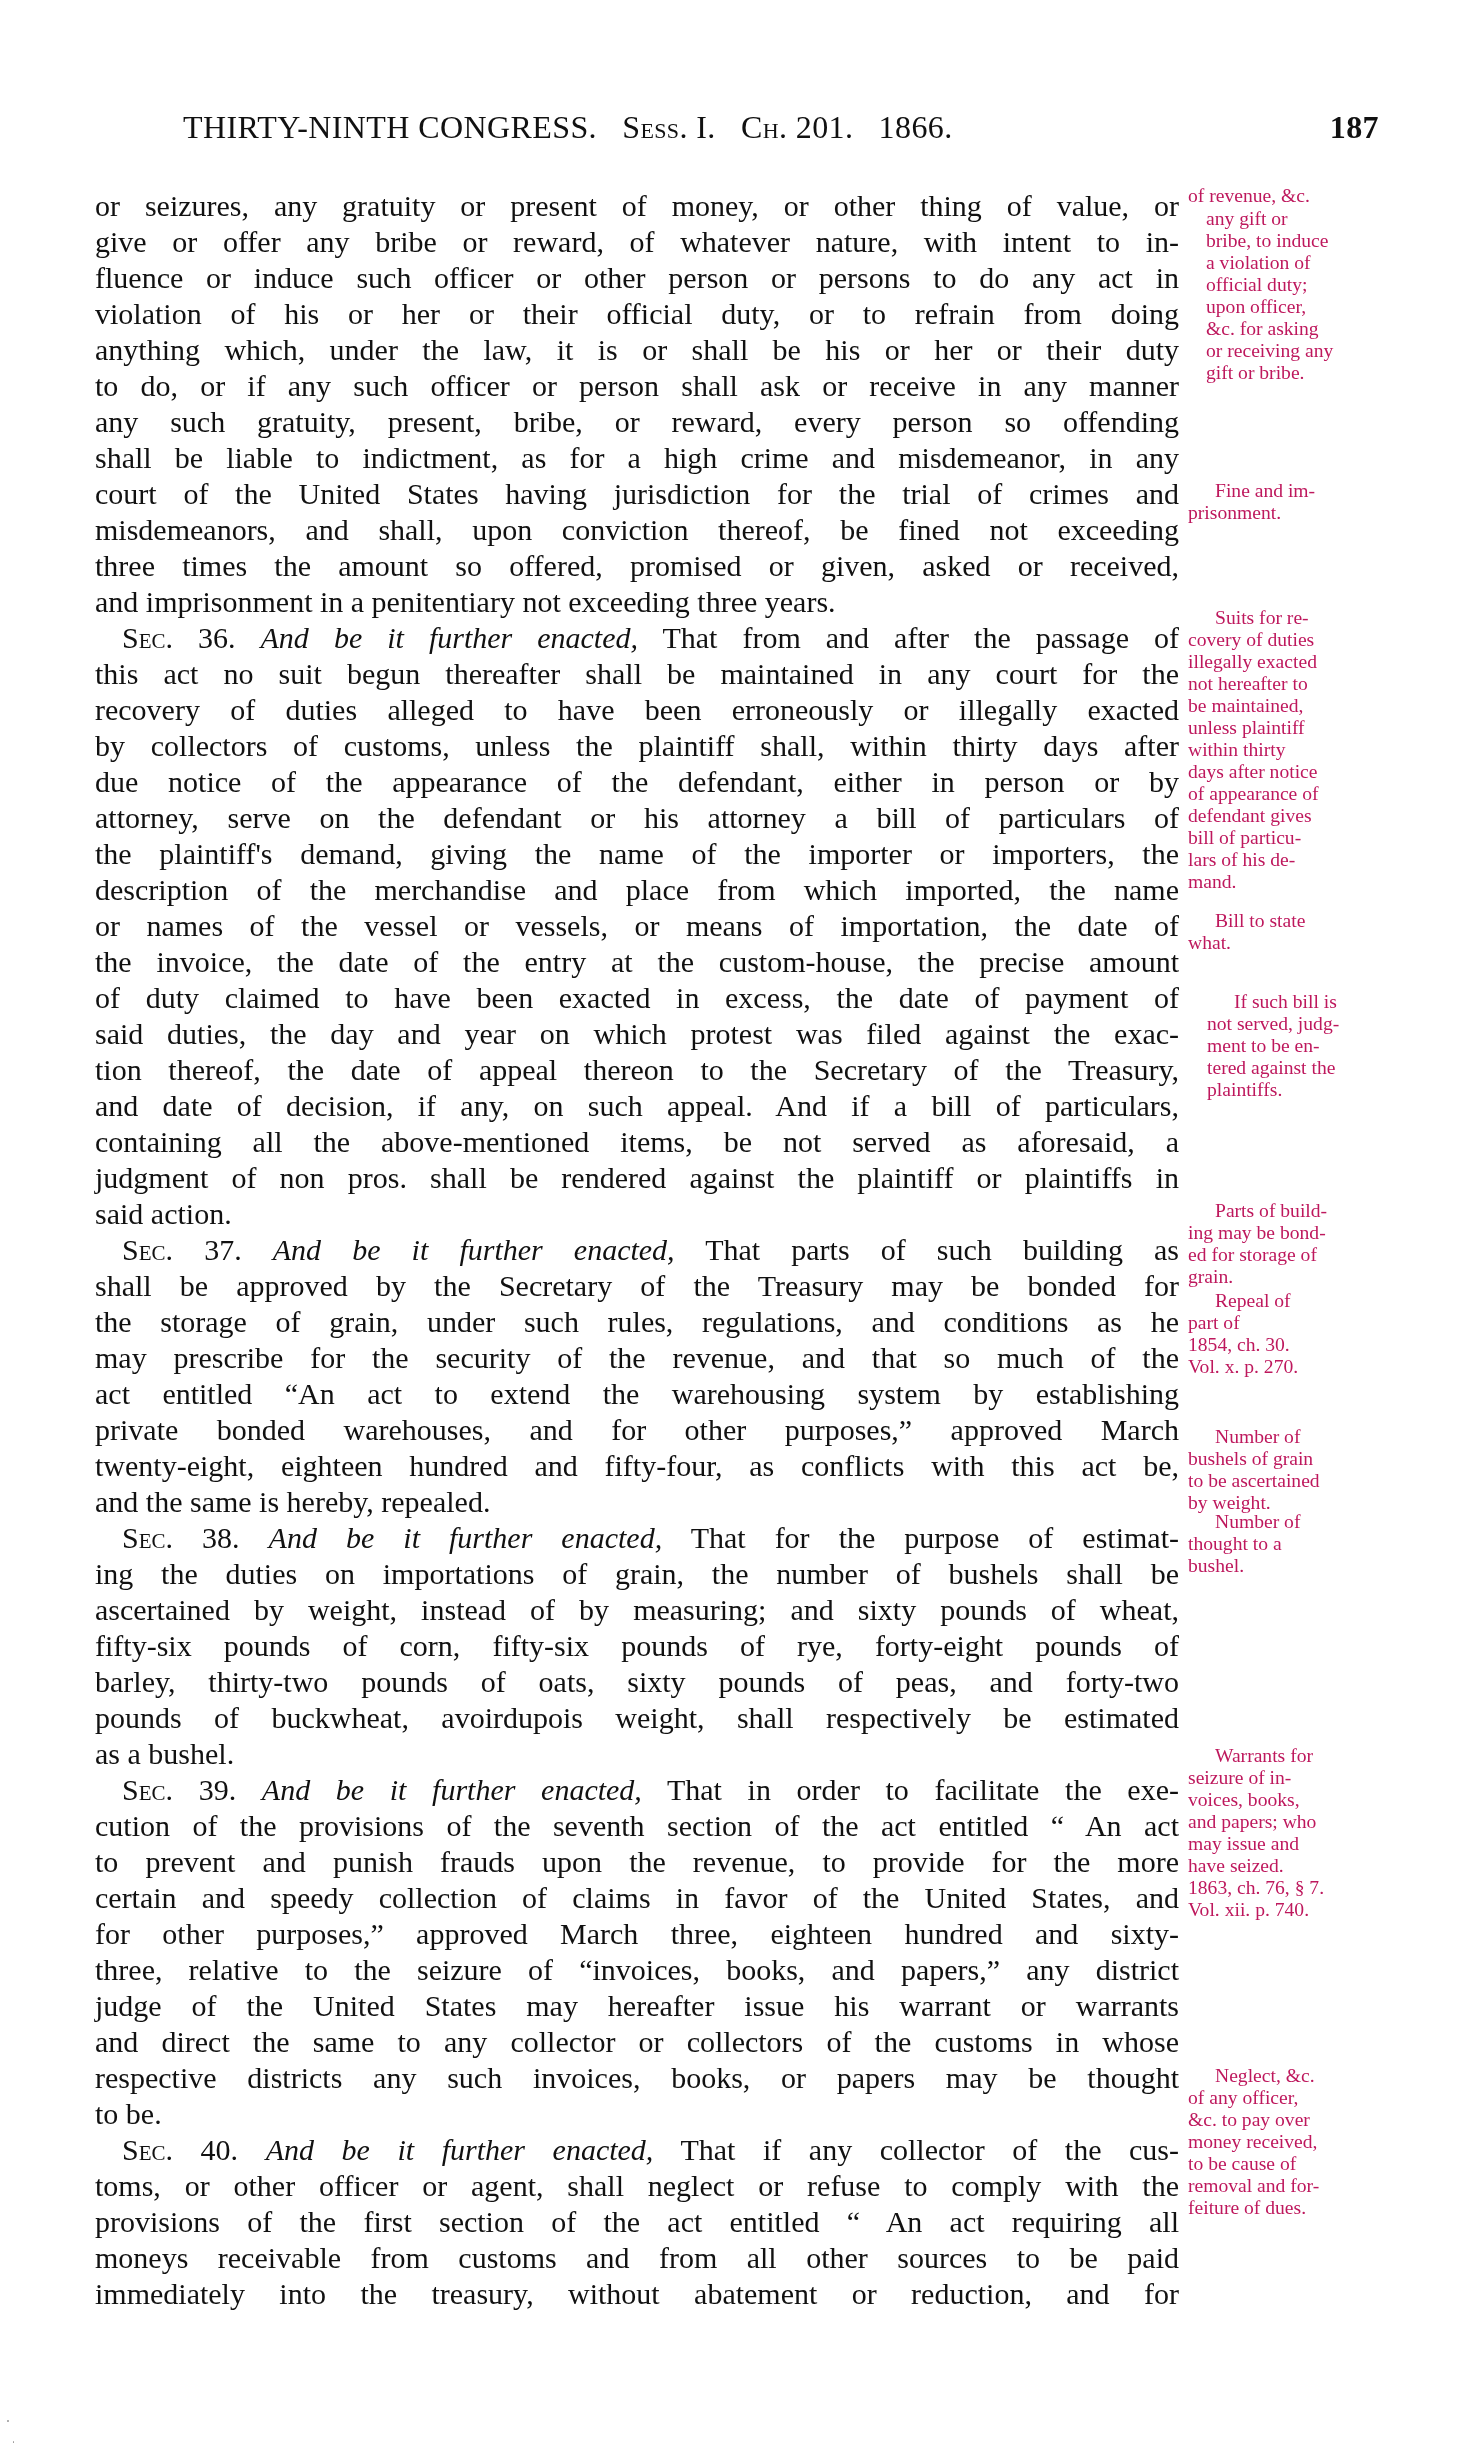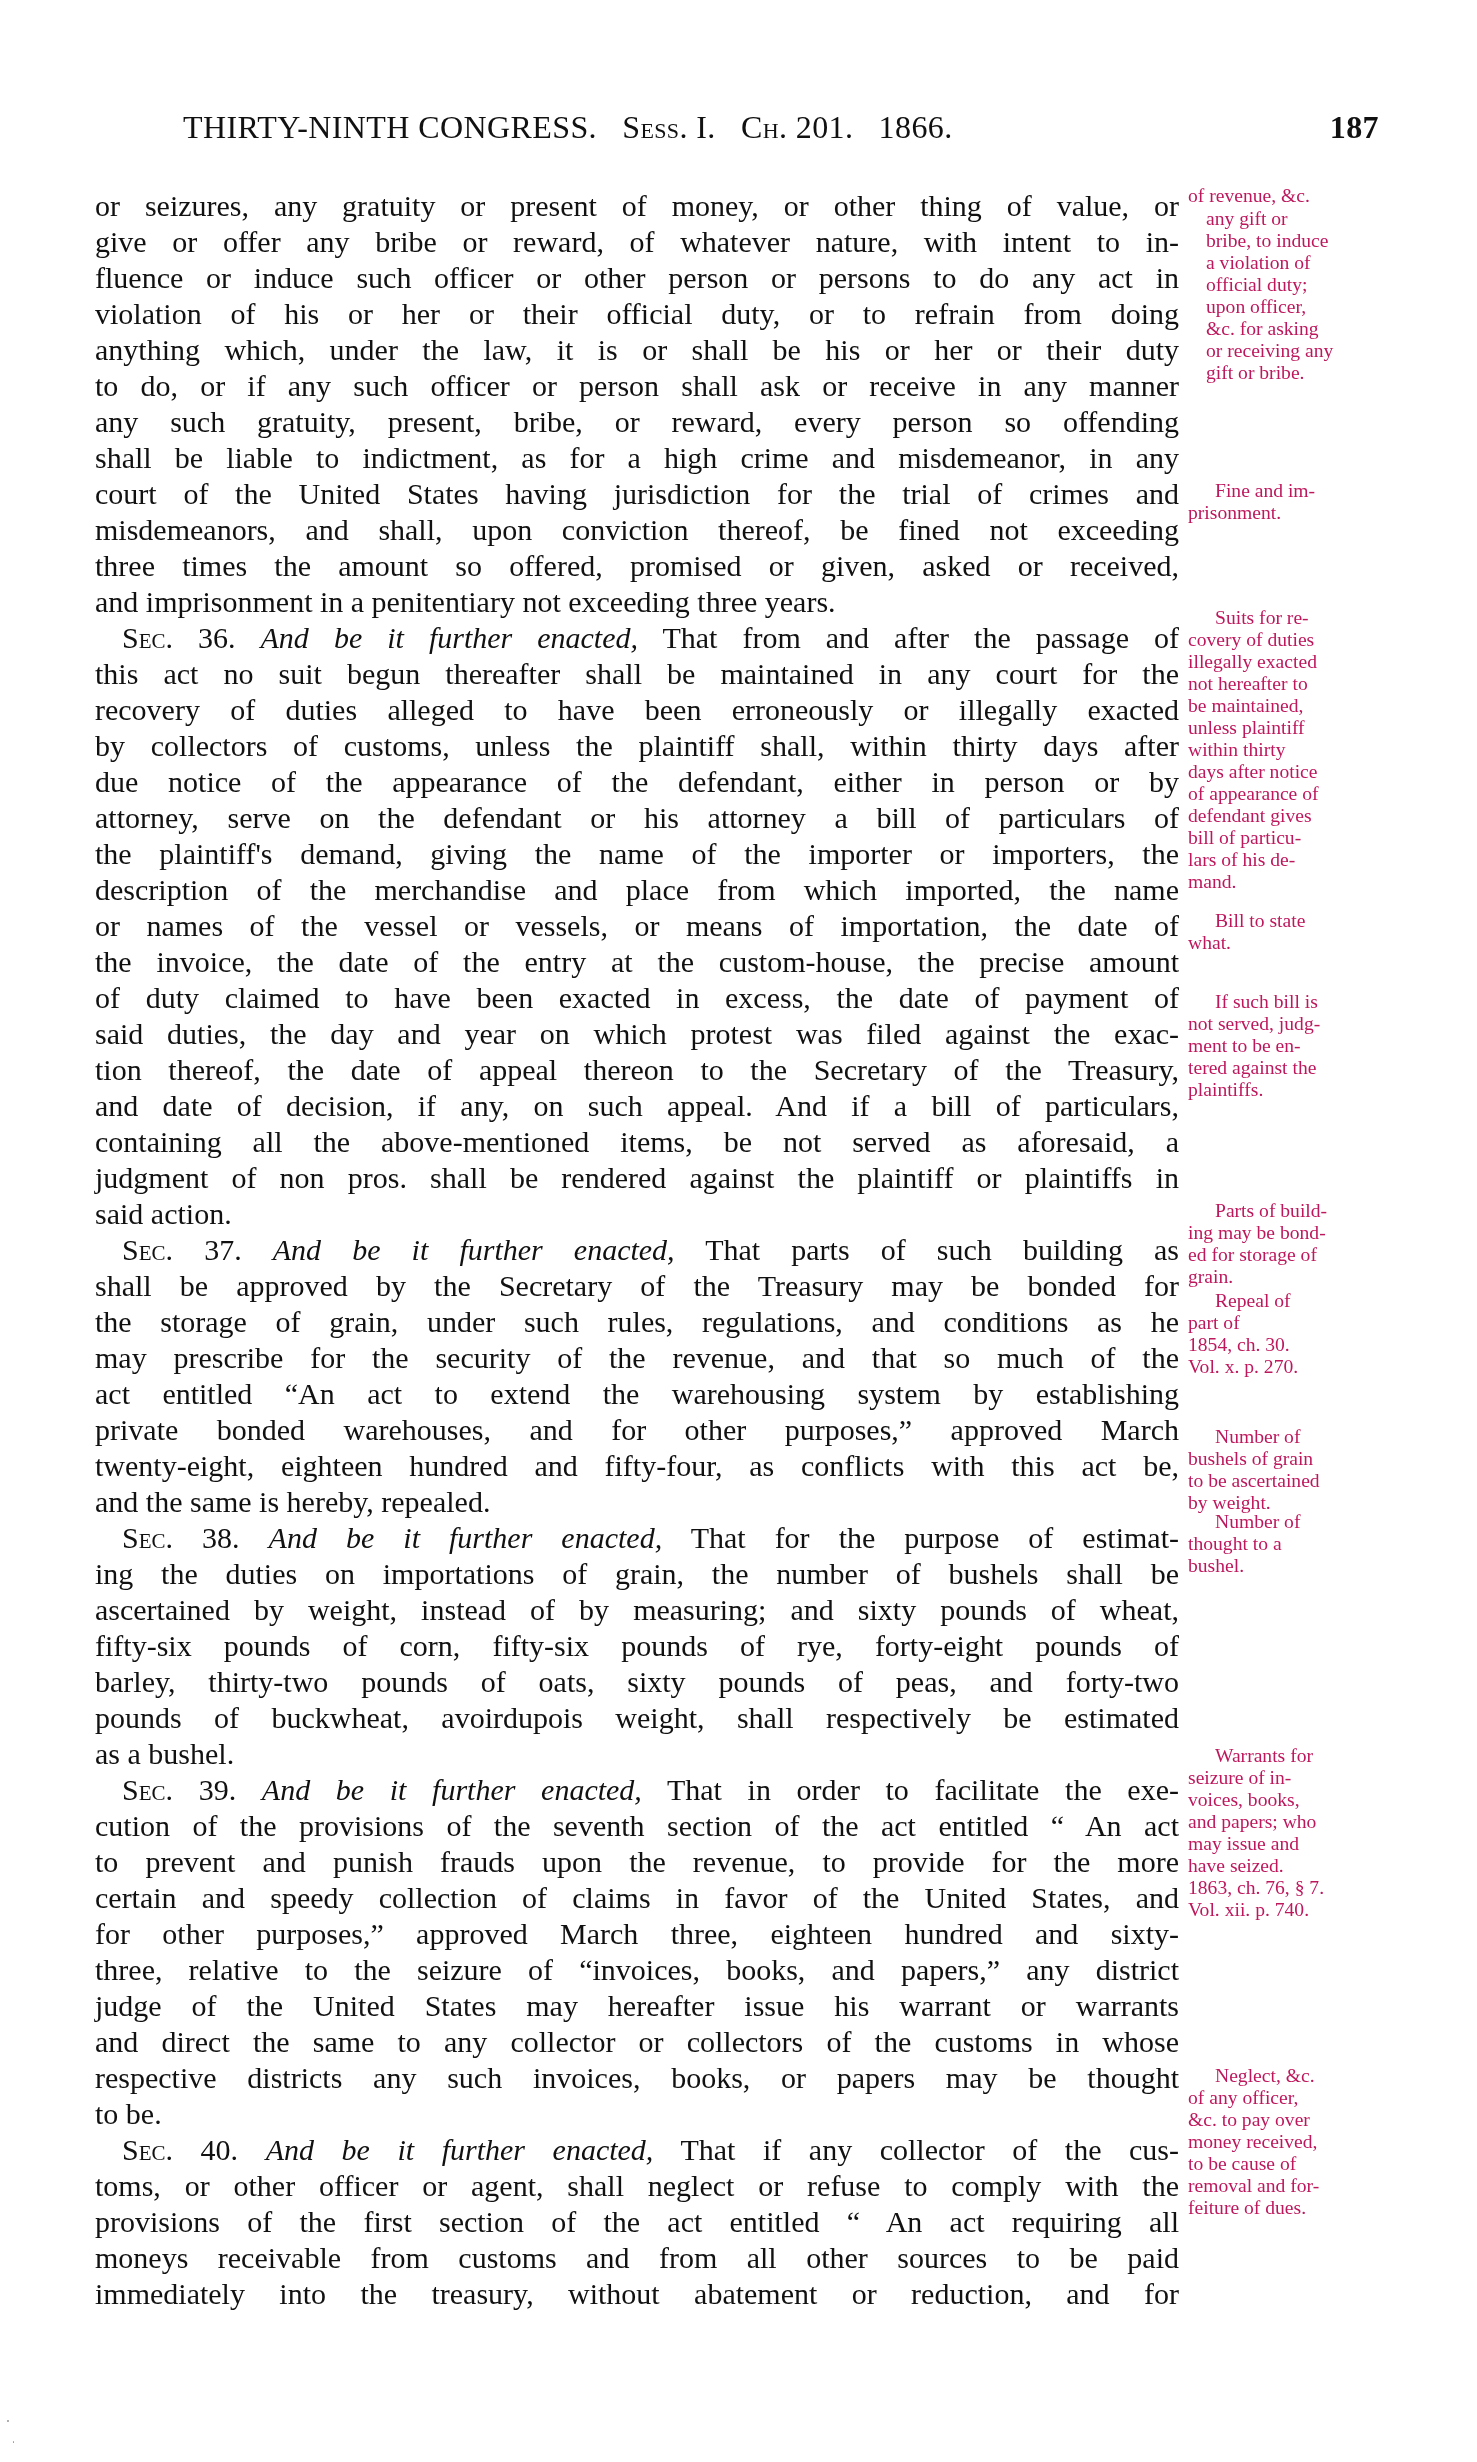--- a/index.html
+++ b/index.html
@@ -139,21 +139,21 @@
       <span class="nl">of appearance of</span>
       <span class="nl">defendant gives</span>
       <span class="nl">bill of particu-</span>
       <span class="nl">lars of his de-</span>
       <span class="nl">mand.</span>
     </div>
     <div class="note" style="top: 910px;">
       <span class="nl ind">Bill to state</span>
       <span class="nl">what.</span>
     </div>
-    <div class="note" style="top: 991px;">
+    <div class="note" style="top: 991px; margin-left: 19px;">
       <span class="nl ind">If such bill is</span>
       <span class="nl">not served, judg-</span>
       <span class="nl">ment to be en-</span>
       <span class="nl">tered against the</span>
       <span class="nl">plaintiffs.</span>
     </div>
     <div class="note" style="top: 1200px;">
       <span class="nl ind">Parts of build-</span>
       <span class="nl">ing may be bond-</span>
       <span class="nl">ed for storage of</span>

